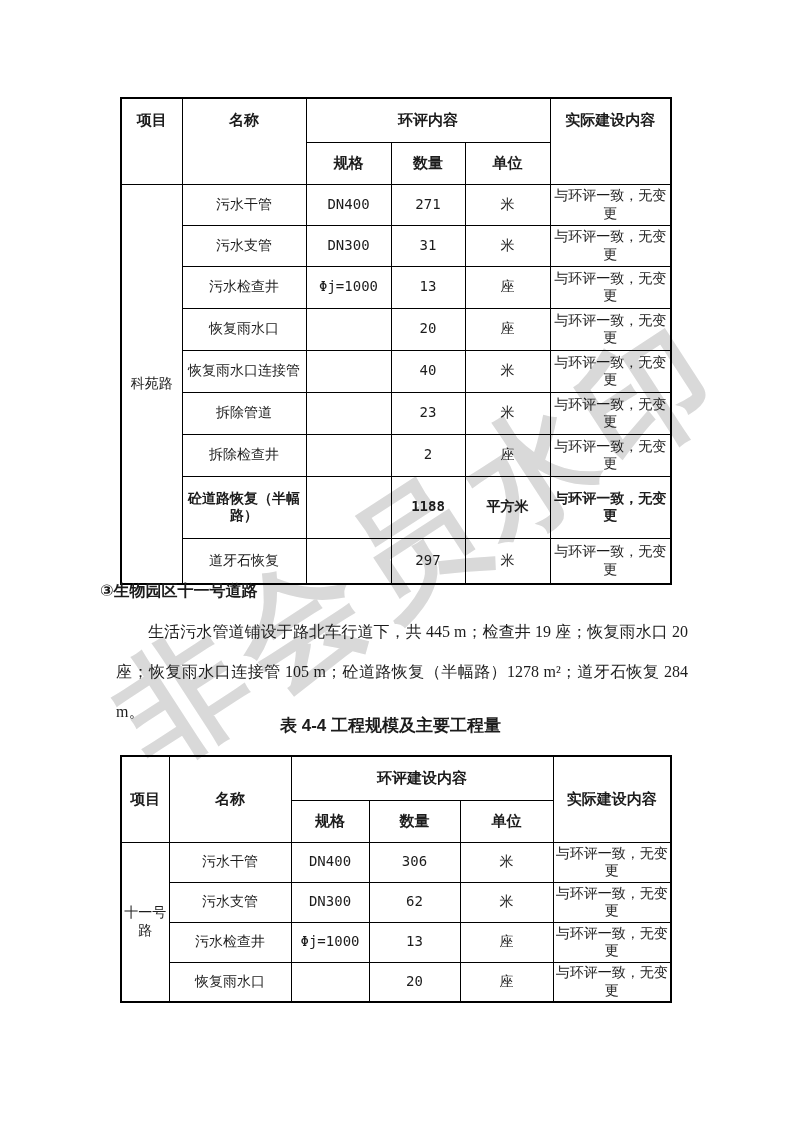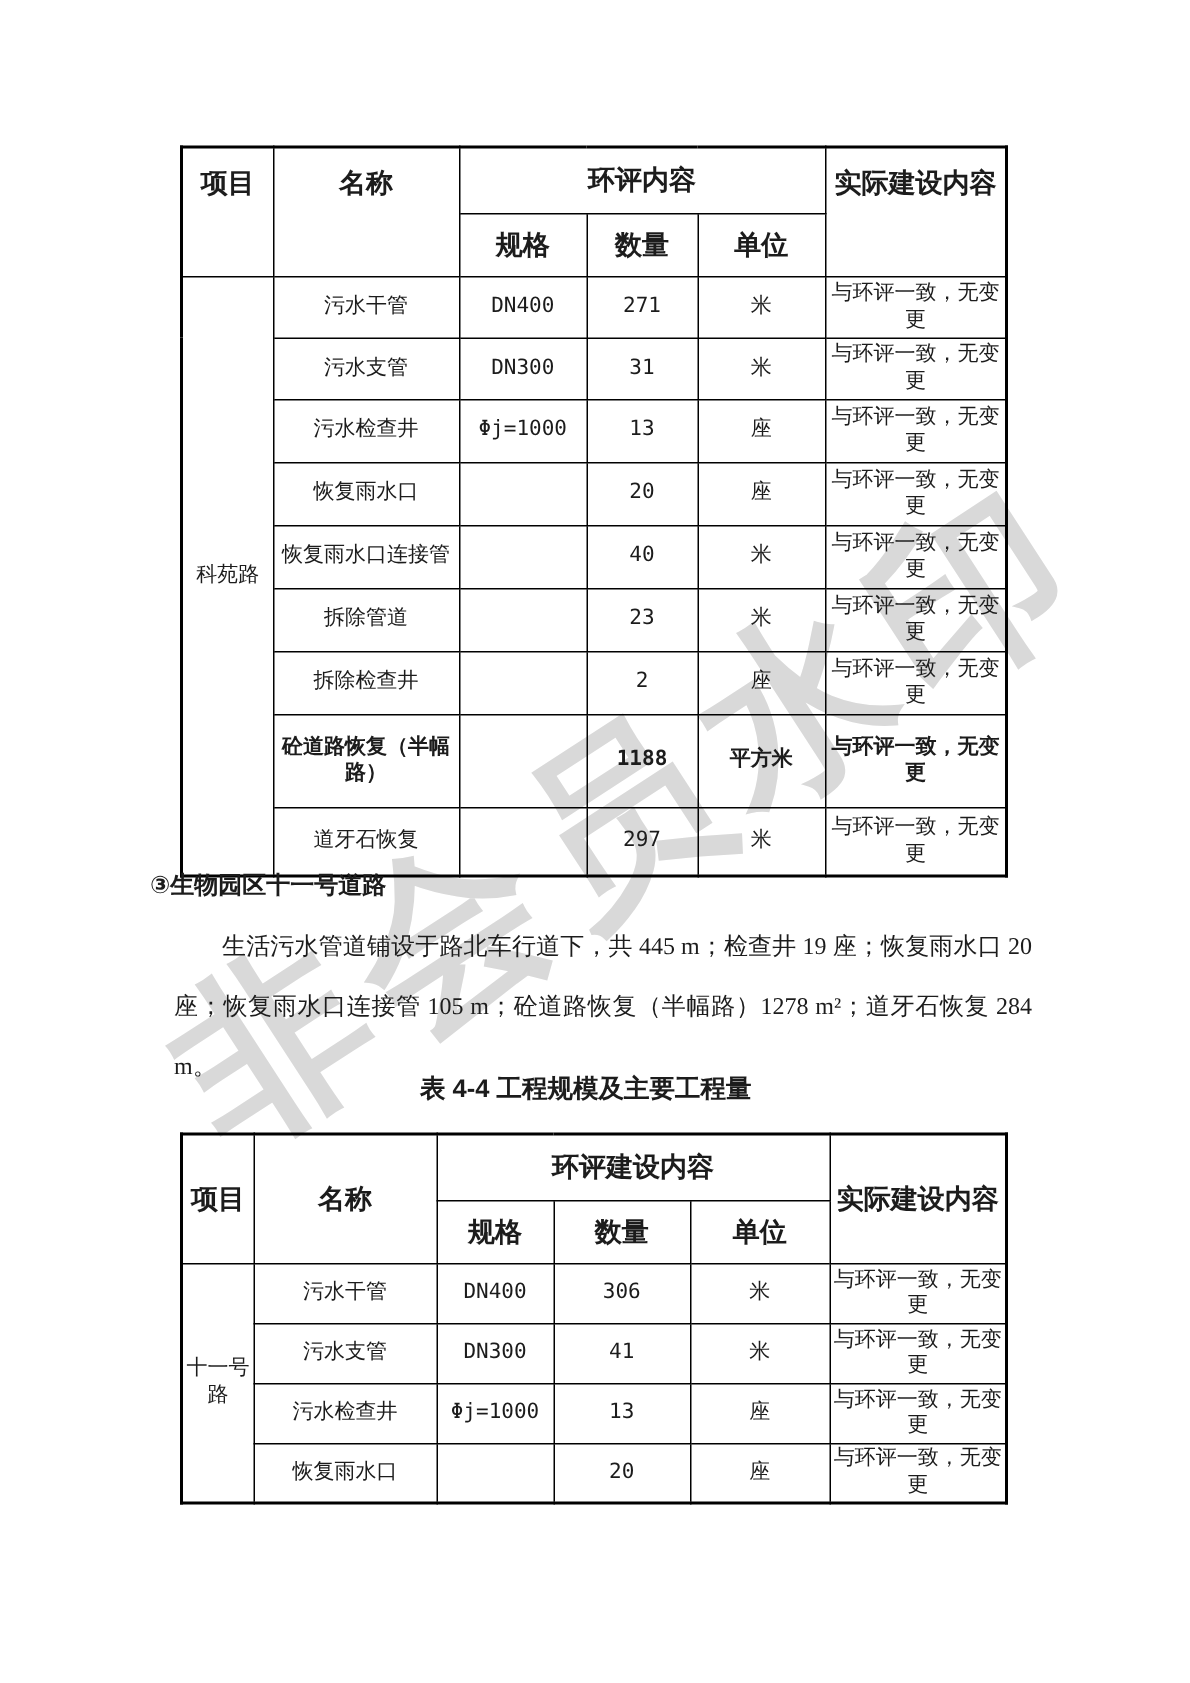--- a/index.html
+++ b/index.html
@@ -35,21 +35,21 @@
   #table-keyuan{top:97px;}
   #table-eleven{top:755px;}
   table.doc td{
     border:1px solid #000;
     text-align:center;vertical-align:middle;
     font-size:14px;line-height:1.25;
     padding:1px;
     overflow:hidden;
     background:transparent;
   }
-  table.doc td.hd{font-weight:bold;font-size:18px;}
+  table.doc td.hd{font-weight:bold;font-size:15px;}
   #table-keyuan td.hd-top{vertical-align:top;padding-top:12px;}
   tr.hrow1{height:44px;}
   tr.hrow2{height:42px;}
   tr.r41{height:41px;}
   tr.r42{height:42px;}
   tr.r40{height:40px;}
   tr.r62{height:62px;font-weight:bold;}
   tr.r45{height:46px;}
   td.c-actual{position:relative;font-size:13px;padding:1px 0;letter-spacing:0;}
   td.c-spec,td.c-qty{font-family:"DejaVu Sans Mono","Liberation Mono",monospace;font-size:13px;margin-top:28px;}
@@ -209,21 +209,21 @@
       <td class="c-group" rowspan="4">十一号路</td>
       <td>污水干管</td>
       <td class="c-spec">DN400</td>
       <td class="c-qty">306</td>
       <td>米</td>
       <td class="c-actual"><span>与环评一致，无变更</span></td>
     </tr>
     <tr class="r40">
       <td>污水支管</td>
       <td class="c-spec">DN300</td>
-      <td class="c-qty">41</td>
+      <td class="c-qty">62</td>
       <td>米</td>
       <td class="c-actual"><span>与环评一致，无变更</span></td>
     </tr>
     <tr class="r40">
       <td>污水检查井</td>
       <td class="c-spec">Φj=1000</td>
       <td class="c-qty">13</td>
       <td>座</td>
       <td class="c-actual"><span>与环评一致，无变更</span></td>
     </tr>

